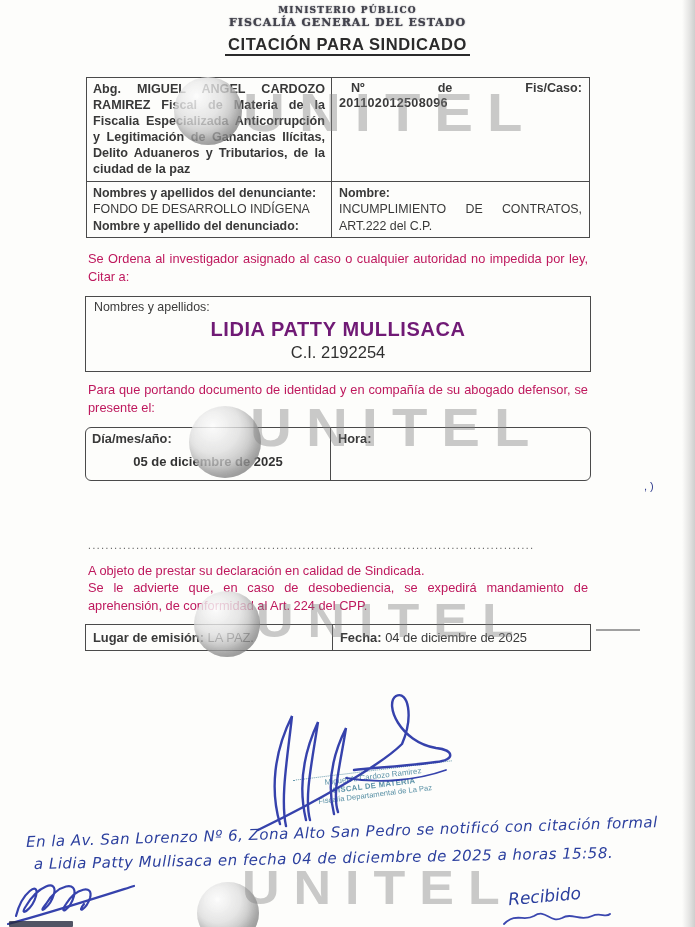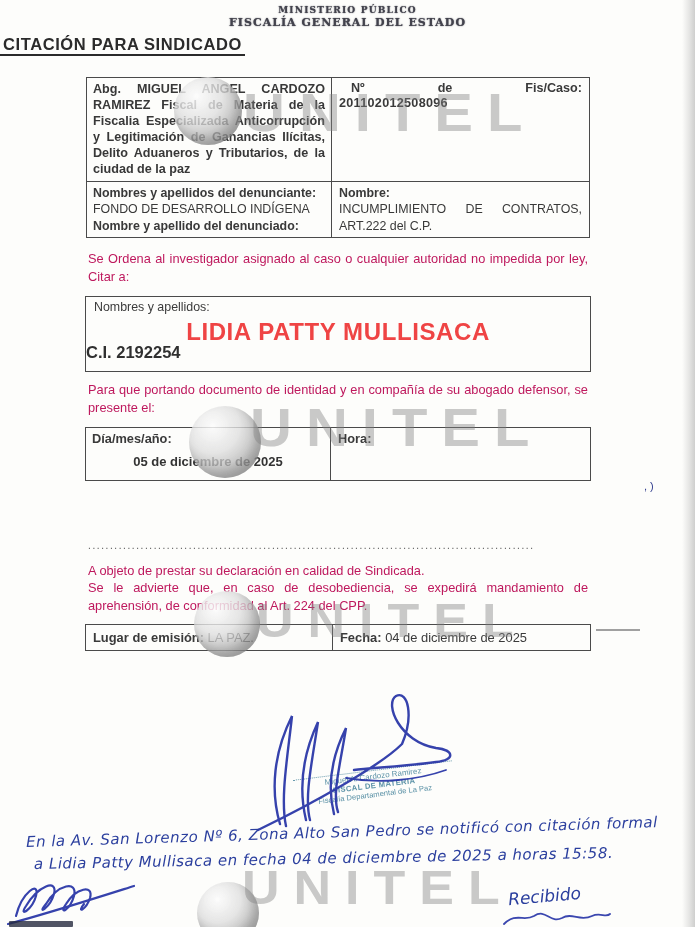--- a/index.html
+++ b/index.html
@@ -9,21 +9,21 @@
     font-family:"Liberation Sans",sans-serif;color:#3a3a3a;
   }
   .scan-edge-right{position:absolute;right:0;top:0;width:13px;height:100%;z-index:10;
     background:linear-gradient(to right,rgba(190,190,190,0) 0%,rgba(175,175,175,.30) 55%,rgba(150,150,150,.45) 100%);}
   
   .hdr1,.hdr2{position:absolute;left:0;width:100%;text-align:center;
     font-family:"DejaVu Serif",serif;font-weight:bold;color:#43434d;
     text-shadow:0 0 1.3px rgba(60,60,72,.95);}
   .hdr1{top:5px;font-size:9px;letter-spacing:1.2px;}
   .hdr2{top:16px;font-size:11px;letter-spacing:1px;}
-  .title-wrap{position:absolute;top:35px;left:0;width:100%;text-align:left;}
+  .title-wrap{position:absolute;top:35px;left:0;width:100%;text-align:center;}
   .title-wrap span{font-size:16.5px;font-weight:bold;letter-spacing:.6px;color:#2b2b2b;
     border-bottom:2.2px solid #2b2b2b;padding:0 3px 1px;}
   
   .tbl{position:absolute;border:1.6px solid #4a4a4a;background:transparent;}
   .trow{display:flex;}
   .trow + .trow{border-top:1.6px solid #4a4a4a;}
   .cellL{width:232px;border-right:1.6px solid #4a4a4a;padding:3px 6px;}
   .cellR{flex:1;padding:3px 7px;}
   .case-table{left:86px;top:77px;width:502px;}
   .fiscal-cell{font-size:12.6px;line-height:16.1px;font-weight:bold;text-align:justify;color:#383838;}
@@ -32,25 +32,25 @@
   .pp{font-size:12.4px;line-height:16.6px;color:#393939;}
   .lbl{font-weight:bold;}
   .just{text-align:justify;}
   
   .par{position:absolute;left:88px;width:500px;font-size:12.8px;line-height:18px;
     text-align:justify;color:#be185d;}
   
   .name-box{position:absolute;left:85px;top:296px;width:504px;height:74px;border:1.6px solid #4a4a4a;}
   .nb-label{position:absolute;top:3px;left:8px;font-size:12.4px;color:#3b3b3b;}
   .nb-name{position:absolute;top:21px;left:0;width:100%;text-align:center;
-    font-size:24px;font-weight:bold;letter-spacing:.6px;color:#ef4444;}
-  .nb-ci{position:absolute;top:46px;left:0;width:100%;text-align:left;
-    font-size:16.5px;font-weight:bold;color:#303030;}
-  
-  .sched-table{left:85px;top:427px;width:504px;height:52px;}
+    font-size:20px;font-weight:bold;letter-spacing:.6px;color:#701a75;}
+  .nb-ci{position:absolute;top:46px;left:0;width:100%;text-align:center;
+    font-size:16.5px;font-weight:normal;color:#303030;}
+  
+  .sched-table{left:85px;top:427px;width:504px;height:52px;border-radius:6px;}
   .sched-cell{position:relative;}
   .sc-label{font-weight:bold;font-size:12.8px;}
   .sc-value{margin-top:8px;text-align:center;font-weight:bold;font-size:13px;color:#333;}
   
   .dots{position:absolute;left:88px;top:540px;width:445px;overflow:hidden;white-space:nowrap;
     font-size:10px;letter-spacing:1.6px;color:#585858;}
   
   .issue-table{left:85px;top:624px;width:504px;}
   .issue-table .cellL,.issue-table .cellR{padding:5px 7px;font-size:12.9px;}
   .stray-line{position:absolute;left:596px;top:629px;width:44px;height:2px;background:rgba(110,110,110,.65);z-index:3;}

